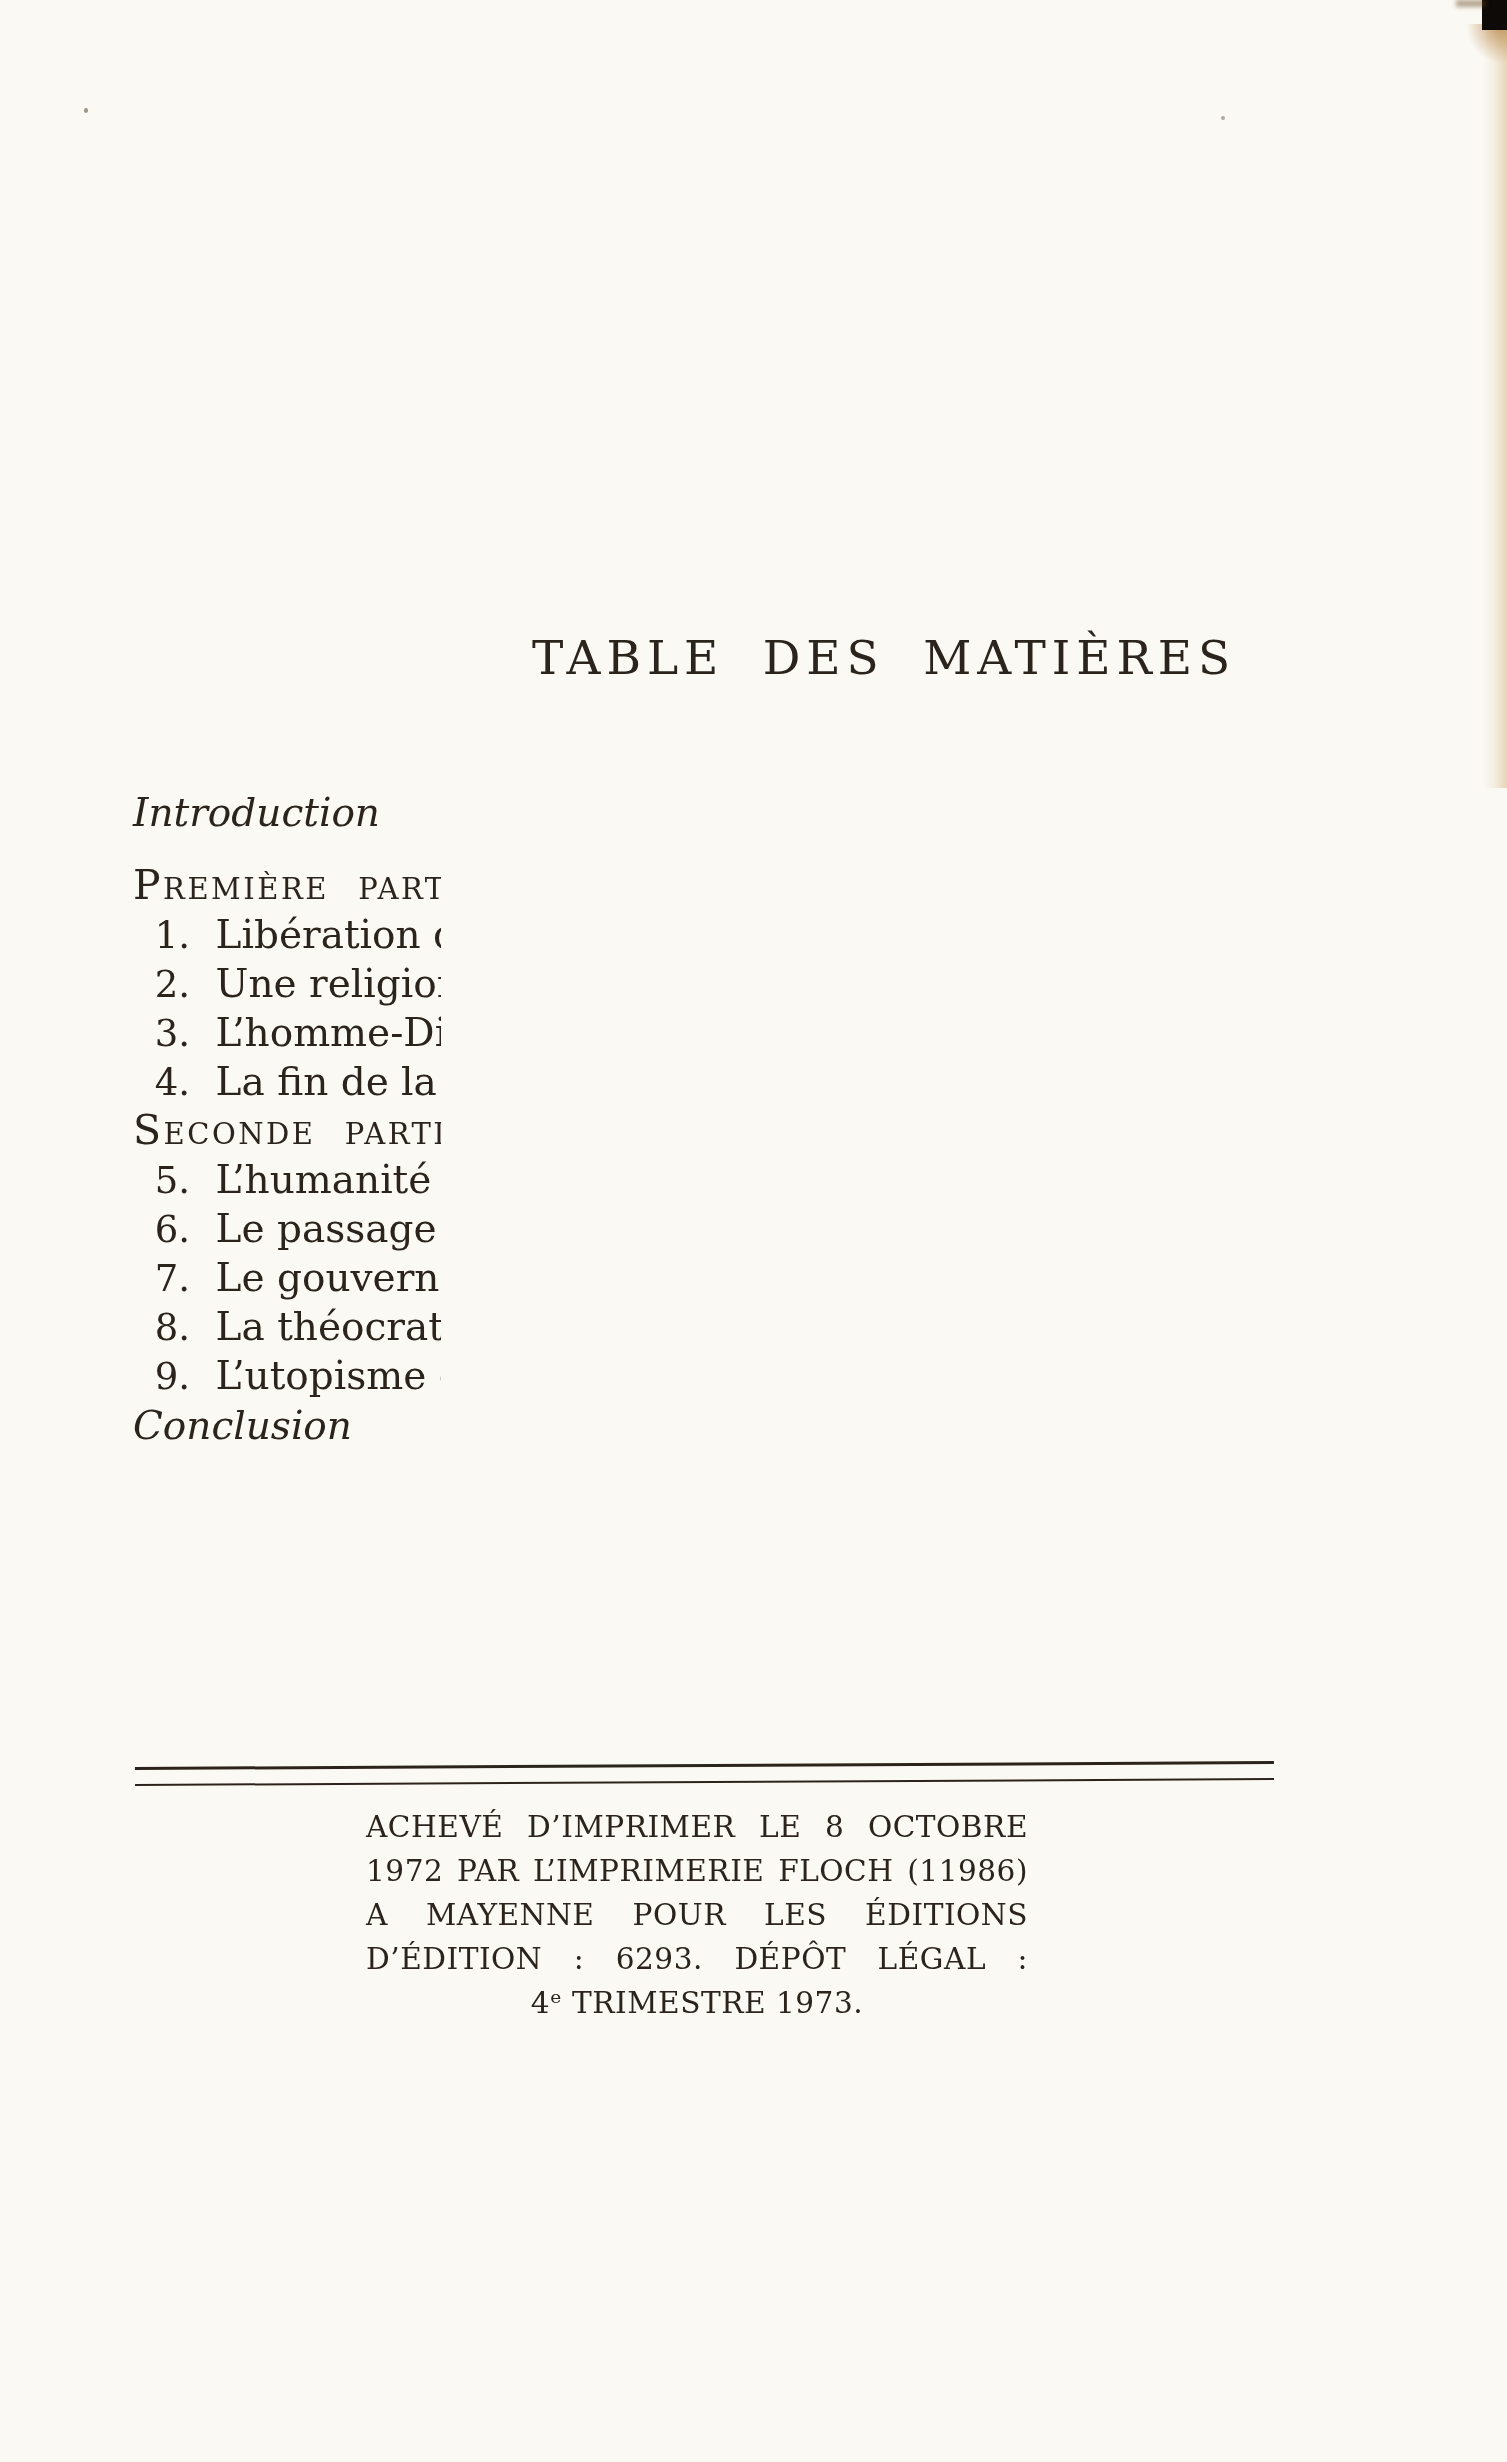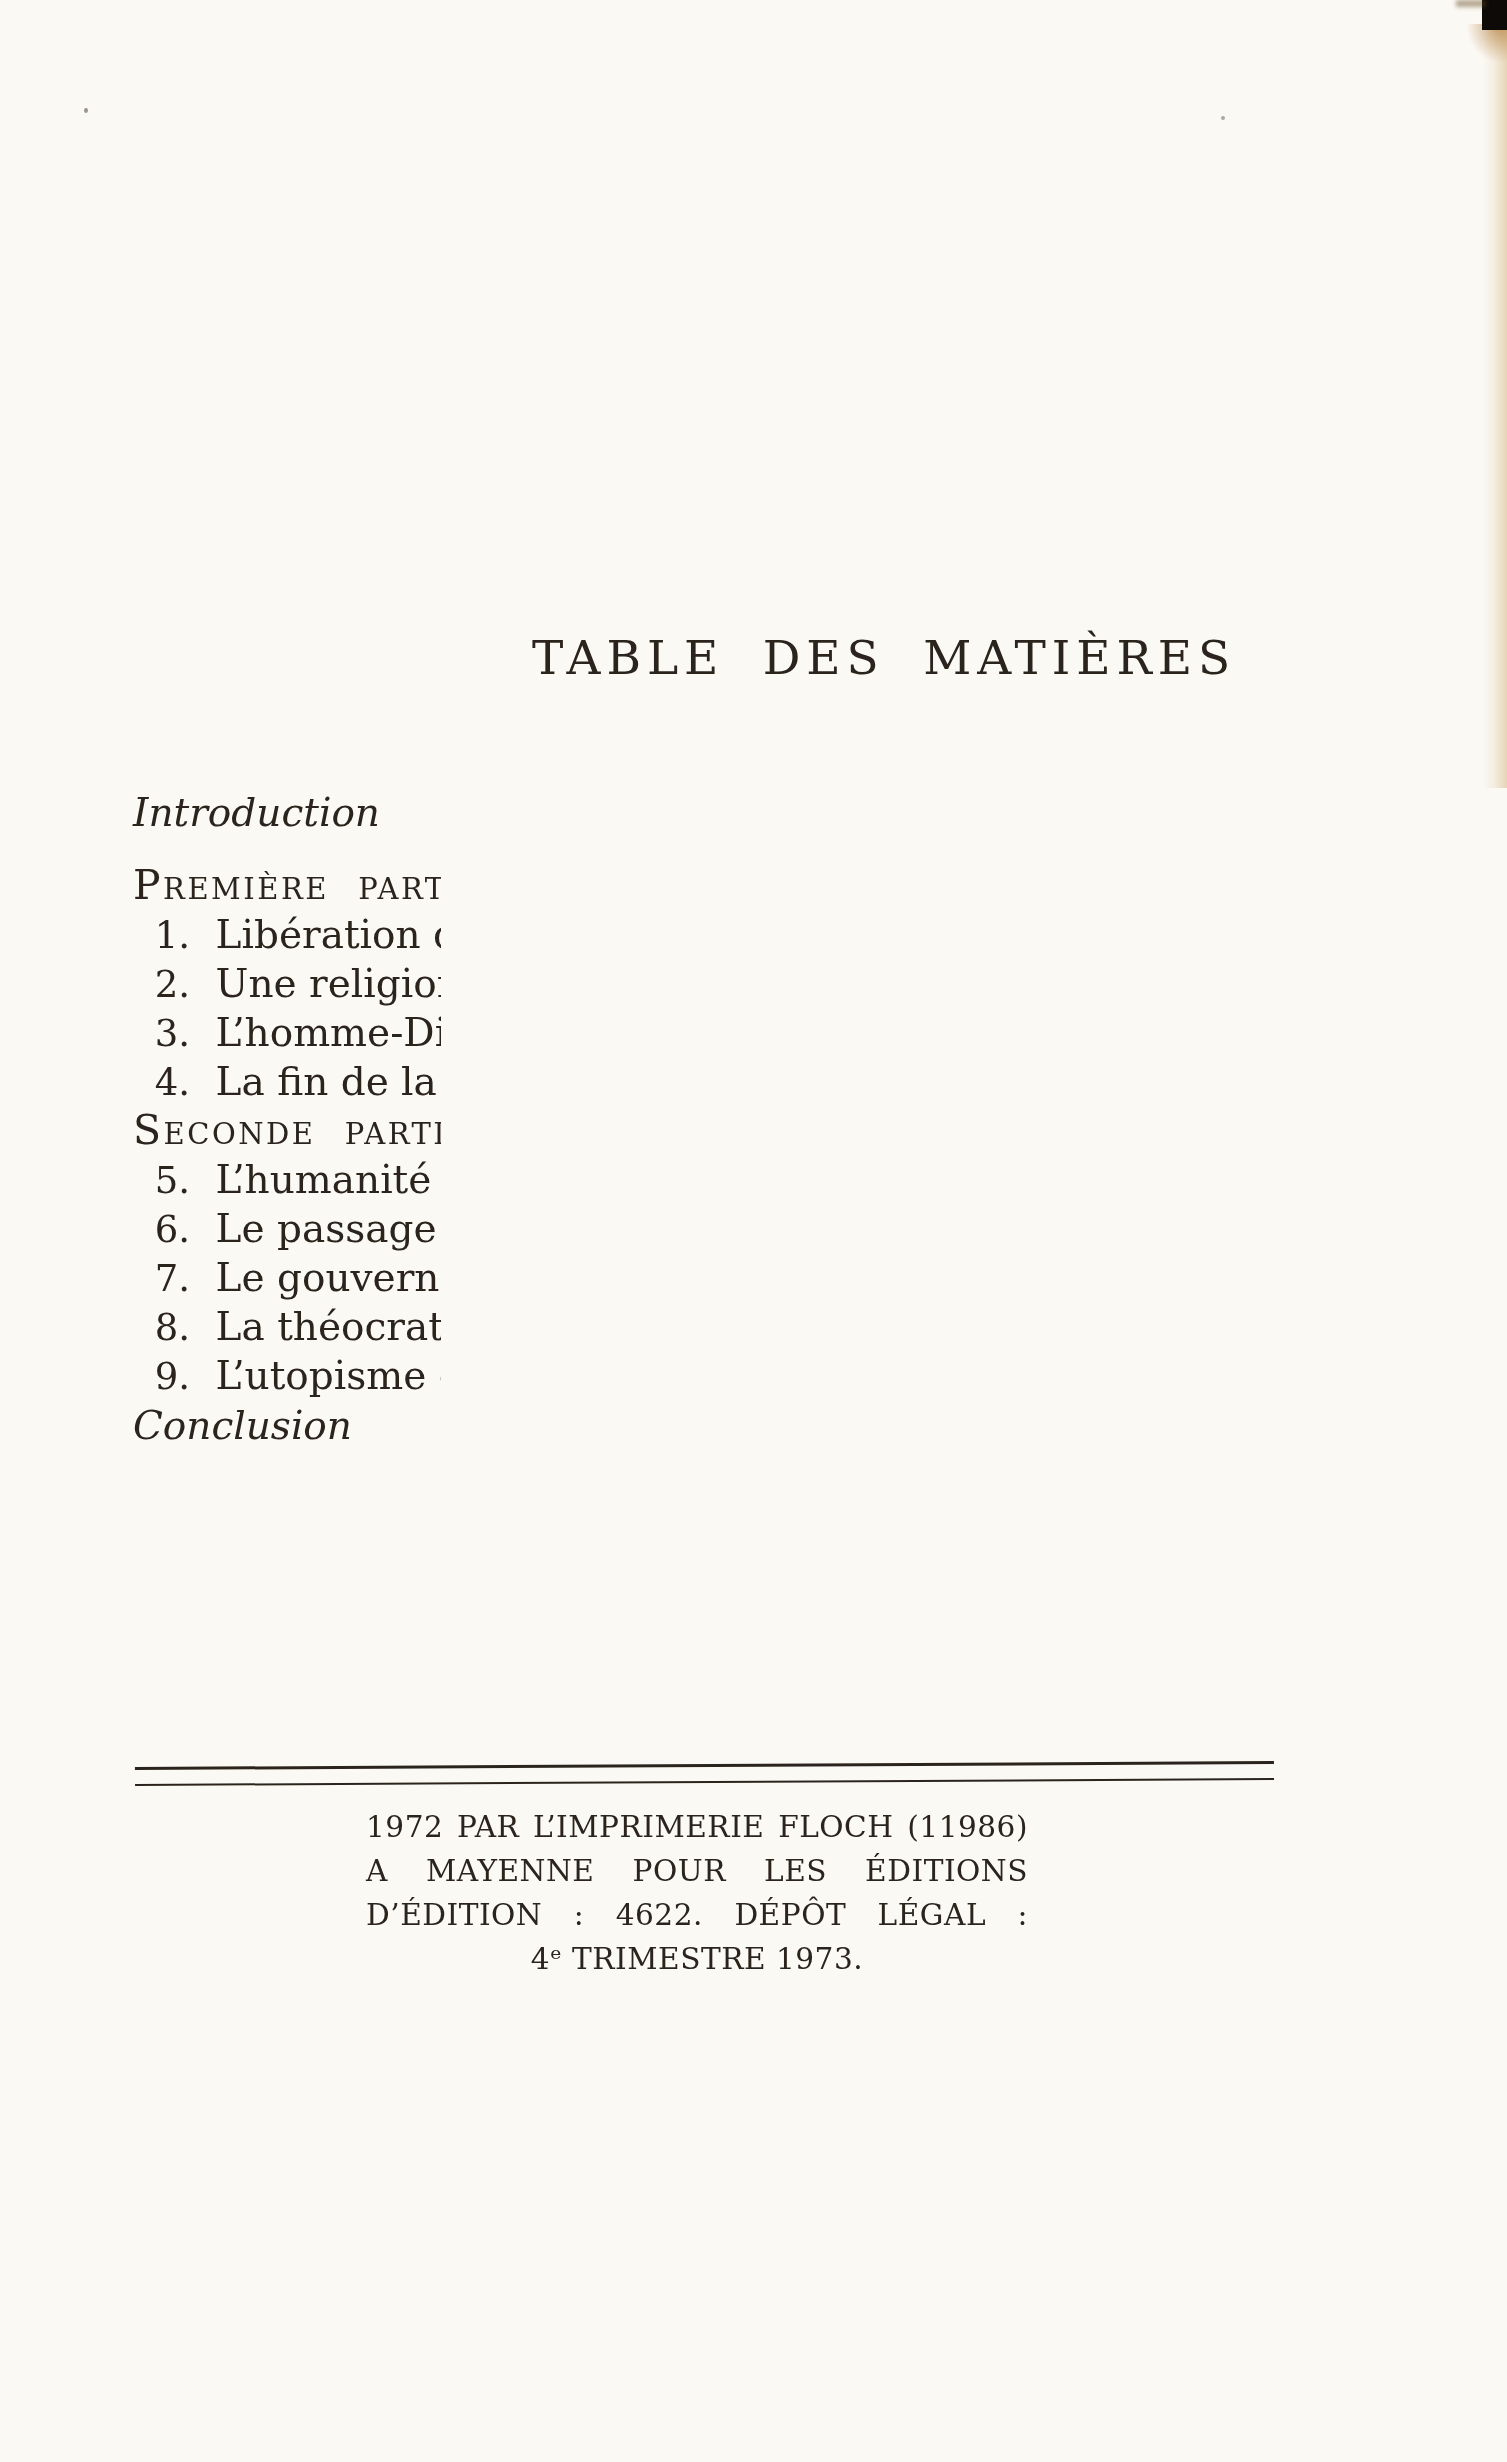--- a/index.html
+++ b/index.html
@@ -150,20 +150,21 @@
 
       <span class="label">Conclusion</span>
       <span class="leader"></span>
       <span class="page">251</span>
     </div>
     </div>
 
   <div class="rule"></div>
 
   <div class="colophon">
+      <div class="cline">ACHEVÉ D’IMPRIMER LE 8 OCTOBRE</div>
       <div class="cline">1972 PAR L’IMPRIMERIE FLOCH (11986)</div>
       <div class="cline">A MAYENNE POUR LES ÉDITIONS</div>
-      <div class="cline">D’ÉDITION : 4622. DÉPÔT LÉGAL :</div>
+      <div class="cline">D’ÉDITION : 6293. DÉPÔT LÉGAL :</div>
       <div class="cline last">4ᵉ TRIMESTRE 1973.</div>
     </div>
 
 </div>
 
 
 </body></html>

